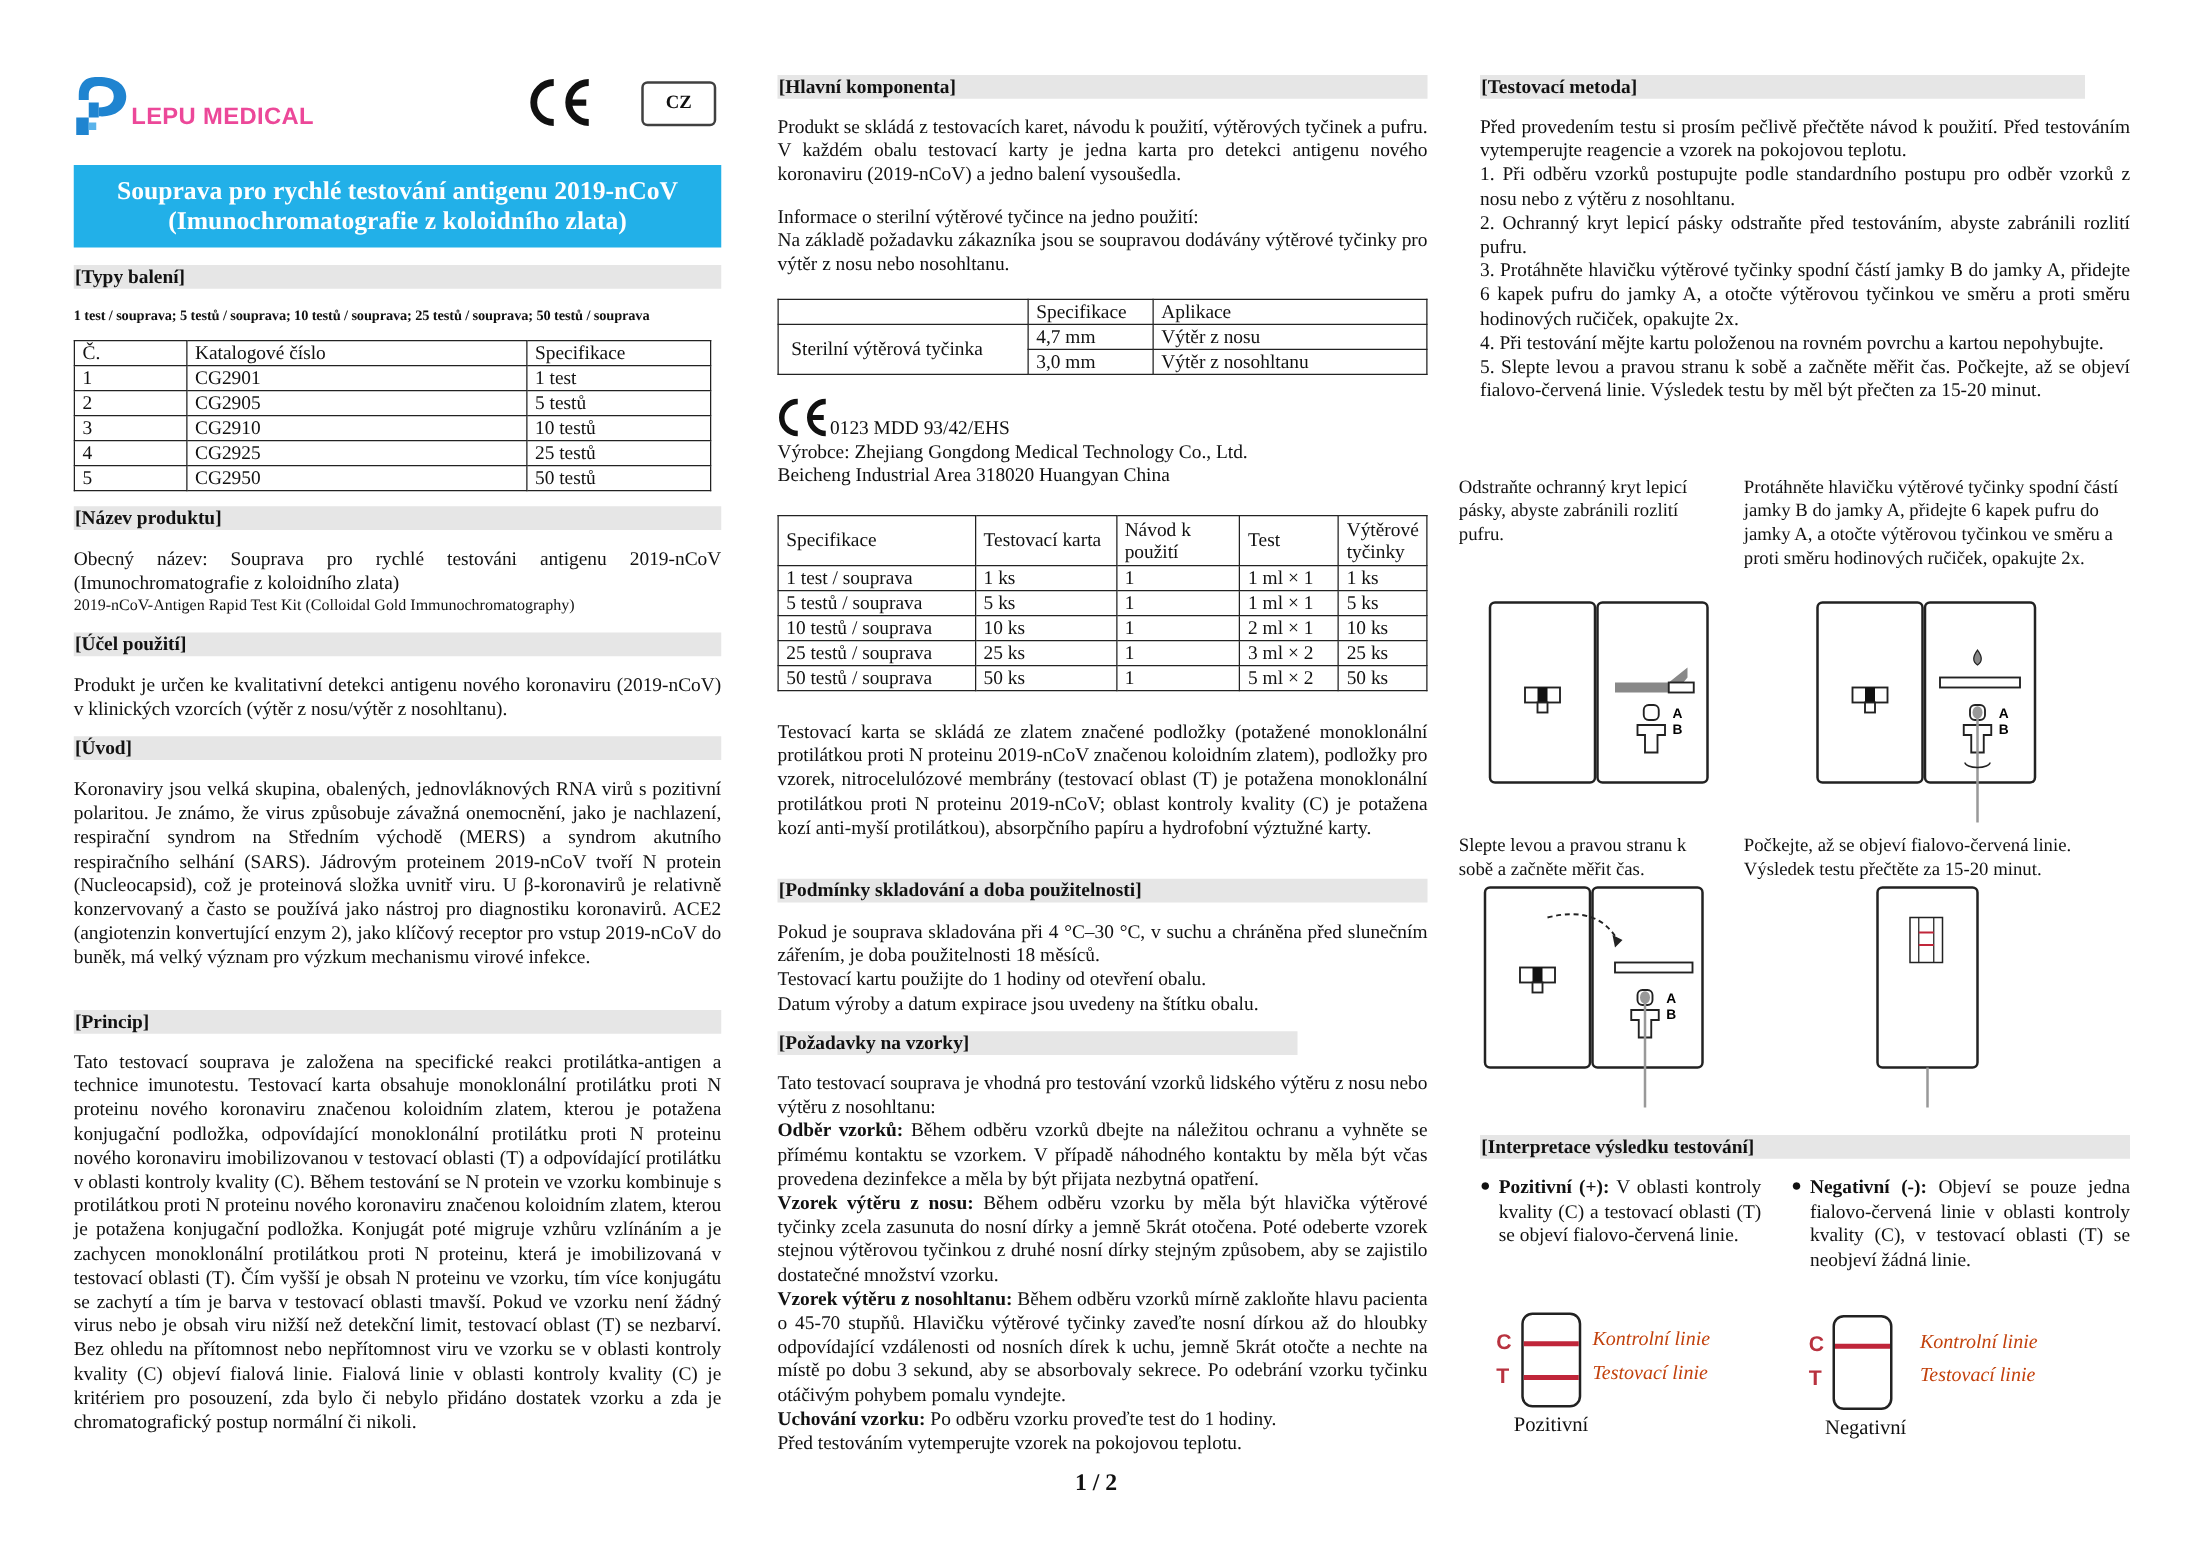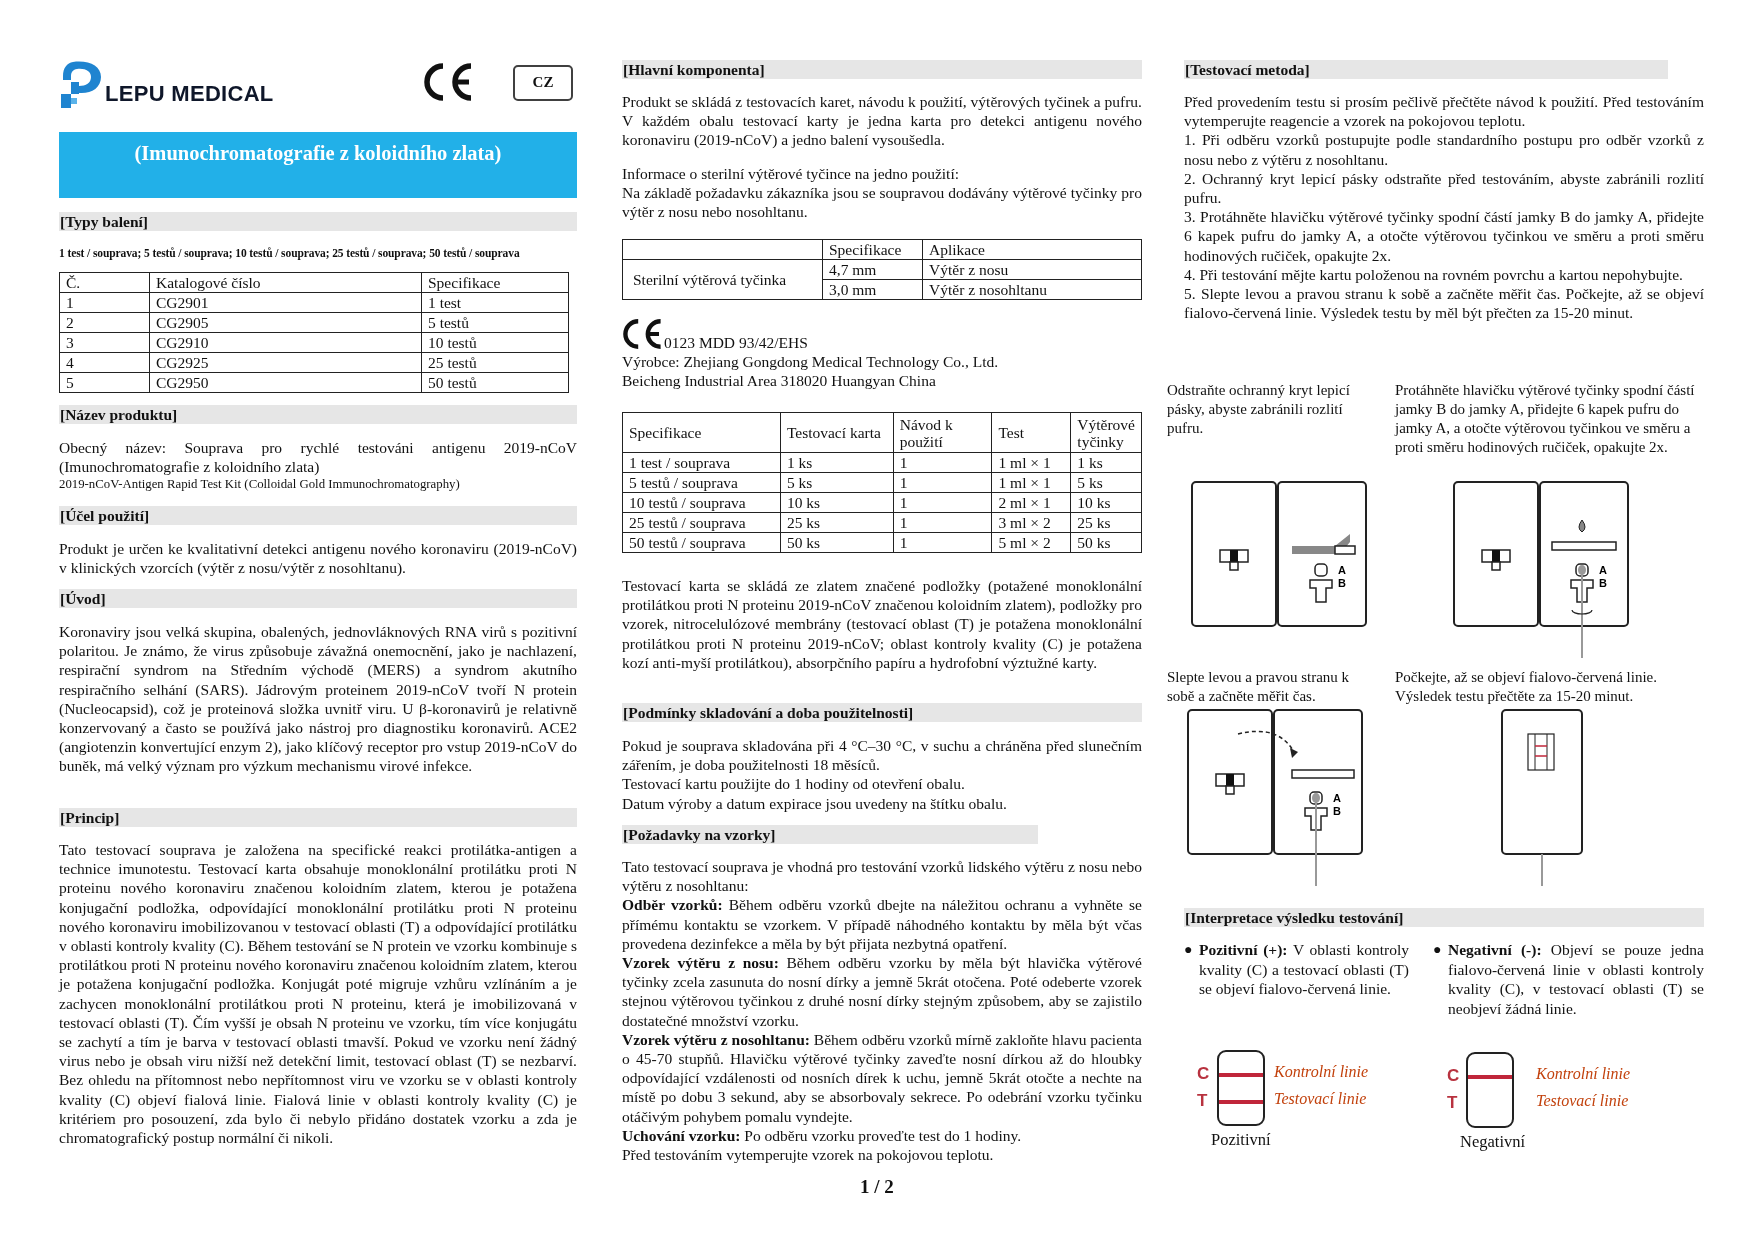--- a/index.html
+++ b/index.html
@@ -3,21 +3,21 @@
 <meta charset="utf-8">
 <style>
   * { box-sizing: border-box; margin: 0; padding: 0; }
   html, body { width: 1754px; height: 1240px; background: #ffffff; overflow: hidden; }
   body { font-family: "Liberation Serif", "DejaVu Serif", serif; color: #111; font-size: 15.5px; line-height: 19.2px; position: relative; }
 
   .abs { position: absolute; }
 
   
   .logo { position: absolute; left: 59px; top: 60px; width: 200px; height: 56px; }
-  .logo-text { position: absolute; left: 46px; top: 24px; font-family: "Liberation Sans", "DejaVu Sans", sans-serif; font-size: 22px; font-weight: bold; color: #0f172a; letter-spacing: 0.3px; white-space: nowrap; }
+  .logo-text { position: absolute; left: 46px; top: 24px; font-family: "Liberation Sans", "DejaVu Sans", sans-serif; font-size: 19px; font-weight: bold; color: #ec4899; letter-spacing: 0.3px; white-space: nowrap; }
   .ce-mark { position: absolute; left: 423px; top: 62px; width: 52px; height: 40px; }
   .cz-badge { position: absolute; left: 513px; top: 65px; width: 60px; height: 36px; border: 2px solid #404040; border-radius: 5px; font-weight: bold; font-size: 15px; display: flex; align-items: center; justify-content: center; }
 
   .title-banner { position: absolute; left: 59px; top: 132px; width: 518px; height: 66px; background: #22b0e8; color: #fff; font-weight: bold; font-size: 20.5px; line-height: 24px; text-align: center; padding-top: 9px; }
 
   .section-head { position: absolute; height: 19px; background: #e6e6e6; font-weight: bold; font-size: 15.5px; line-height: 19px; padding-left: 1px; }
 
   .para { position: absolute; text-align: justify; }
   .para p { margin: 0; }
 
@@ -53,20 +53,21 @@
 <div class="ce-mark">
   <svg width="52" height="40" viewBox="0 0 52 40">
     <path d="M20 4 A16 16 0 1 0 20 36" fill="none" stroke="#111" stroke-width="5.5"></path>
     <path d="M48 4 A16 16 0 1 0 48 36" fill="none" stroke="#111" stroke-width="5.5"></path>
     <line x1="34" y1="20" x2="46" y2="20" stroke="#111" stroke-width="5"></line>
   </svg>
 </div>
 <div class="cz-badge">CZ</div>
 
 <div class="title-banner">
+  <div>Souprava pro rychlé testování antigenu 2019-nCoV</div>
   <div>(Imunochromatografie z koloidního zlata)</div>
 </div>
 
 <div class="section-head" style="left:59px;top:212px;width:518px;">[Typy balení]</div>
 <div class="small-bold" style="left:59px;top:244px;">1 test / souprava; 5 testů / souprava; 10 testů / souprava; 25 testů / souprava; 50 testů / souprava</div>
 
 <table class="grid" style="left:59px;top:272px;width:510px;">
   <tbody>
       <tr>
     <td style="width:90px">Č.</td>

